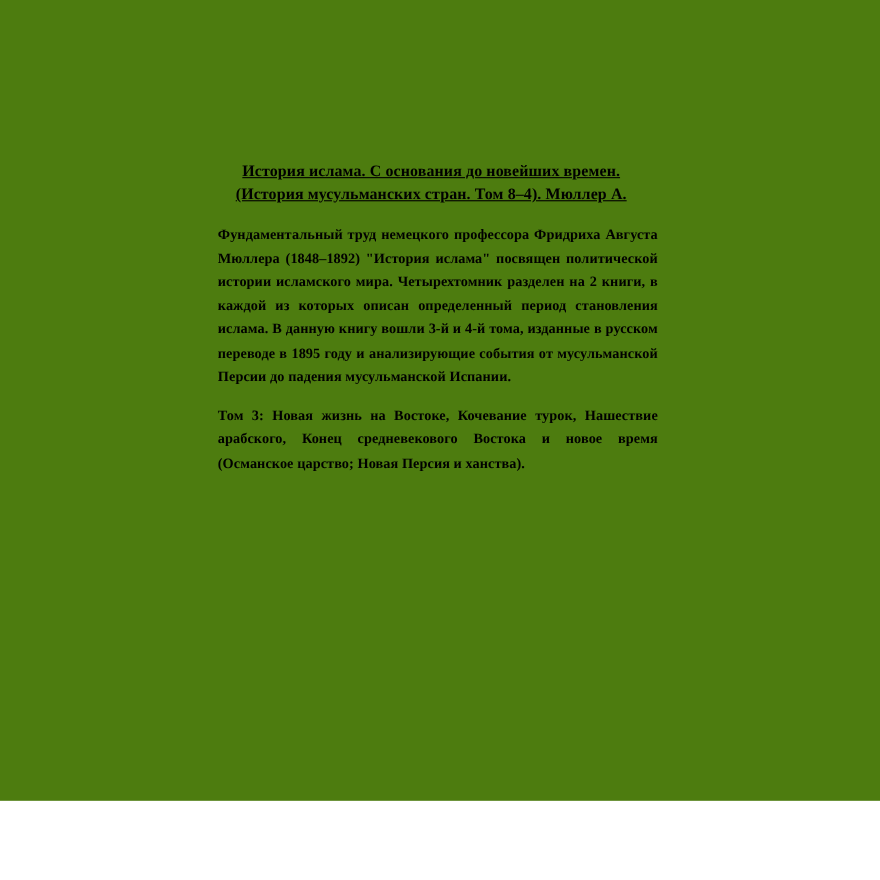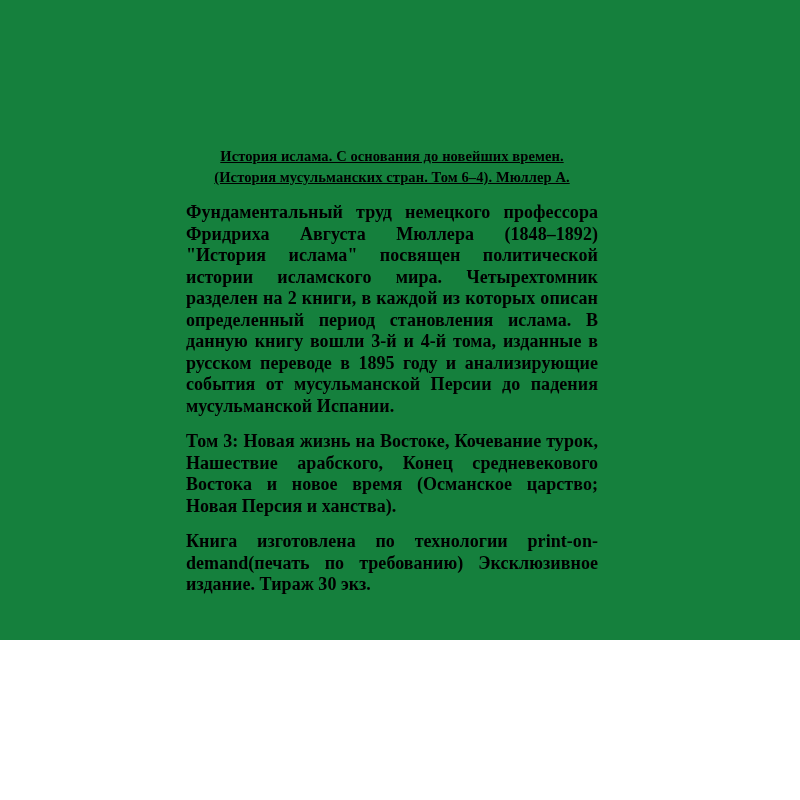--- a/index.html
+++ b/index.html
@@ -10,62 +10,61 @@
   body {
     width: 800px;
     height: 800px;
     overflow: hidden;
     font-family: "Liberation Serif", "DejaVu Serif", serif;
     color: #000000;
   }
   .page {
     position: relative;
     width: 800px;
-    height: 640px;
-    background: #15803d;
+    height: 728px;
+    background: #4d7c0f;
   }
   .content {
     position: absolute;
     left: 186px;
     top: 146px;
     width: 412px;
   }
   .title-block {
     text-align: center;
     margin-bottom: 14px;
   }
   .title-line {
     font-weight: bold;
     font-size: 14.5px;
     line-height: 21px;
     text-decoration: underline;
     letter-spacing: 0.1px;
   }
   p.para {
     font-weight: bold;
-    font-size: 18px;
+    font-size: 13px;
     line-height: 21.5px;
     text-align: justify;
     text-justify: inter-word;
-    margin: 0 0 14px 0;
+    margin: 0 0 14px 12px;
     letter-spacing: 0.05px;
   }
   p.para:last-child {
     margin-bottom: 0;
   }
 </style>
 </head>
 <body>
 
 <div class="page">
   <div class="content">
 
     <div class="title-block">
       <div class="title-line">История ислама. С основания до новейших времен.</div>
-      <div class="title-line">(История мусульманских стран. Том 6–4). Мюллер А.</div>
+      <div class="title-line">(История мусульманских стран. Том 8–4). Мюллер А.</div>
     </div>
 
     <p class="para">Фундаментальный труд немецкого профессора Фридриха Августа Мюллера (1848–1892) "История ислама" посвящен политической истории исламского мира. Четырехтомник разделен на 2 книги, в каждой из которых описан определенный период становления ислама. В данную книгу вошли 3-й и 4-й тома, изданные в русском переводе в 1895 году и анализирующие события от мусульманской Персии до падения мусульманской Испании.</p>
     <p class="para">Том 3: Новая жизнь на Востоке, Кочевание турок, Нашествие арабского, Конец средневекового Востока и новое время (Османское царство; Новая Персия и ханства).</p>
-    <p class="para">Книга изготовлена по технологии print-on-demand(печать по требованию) Эксклюзивное издание. Тираж 30 экз.</p>
 
   </div>
 </div>
 
 </body></html>

